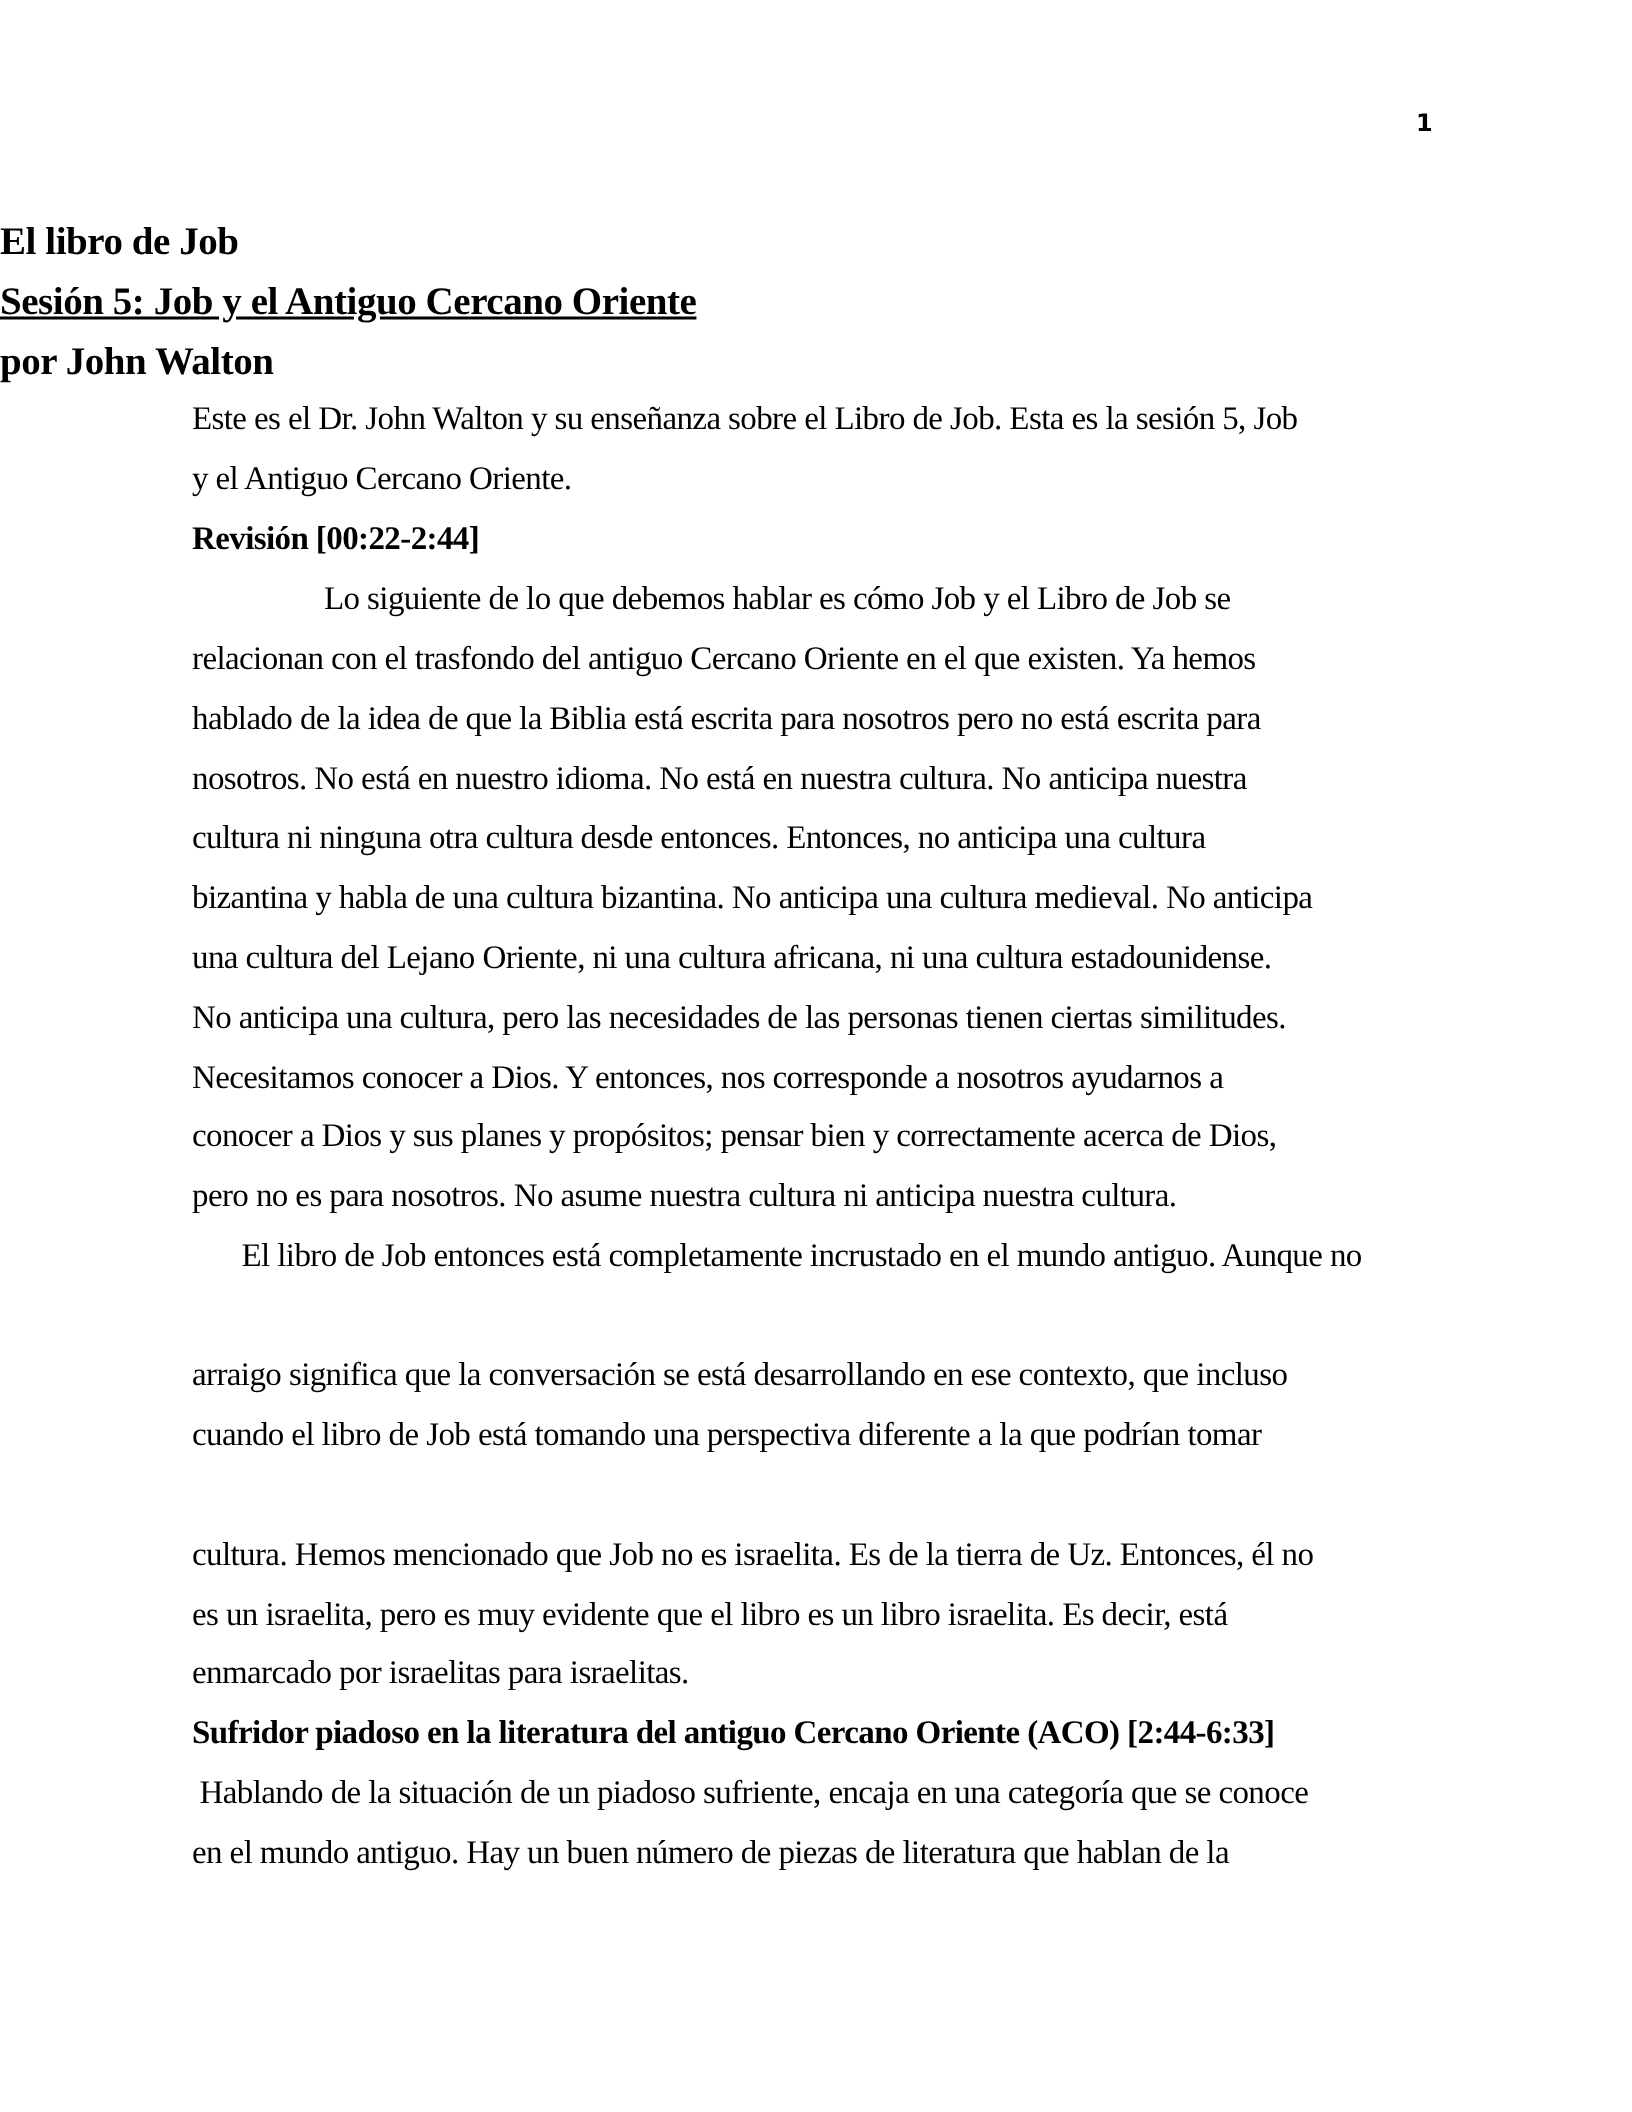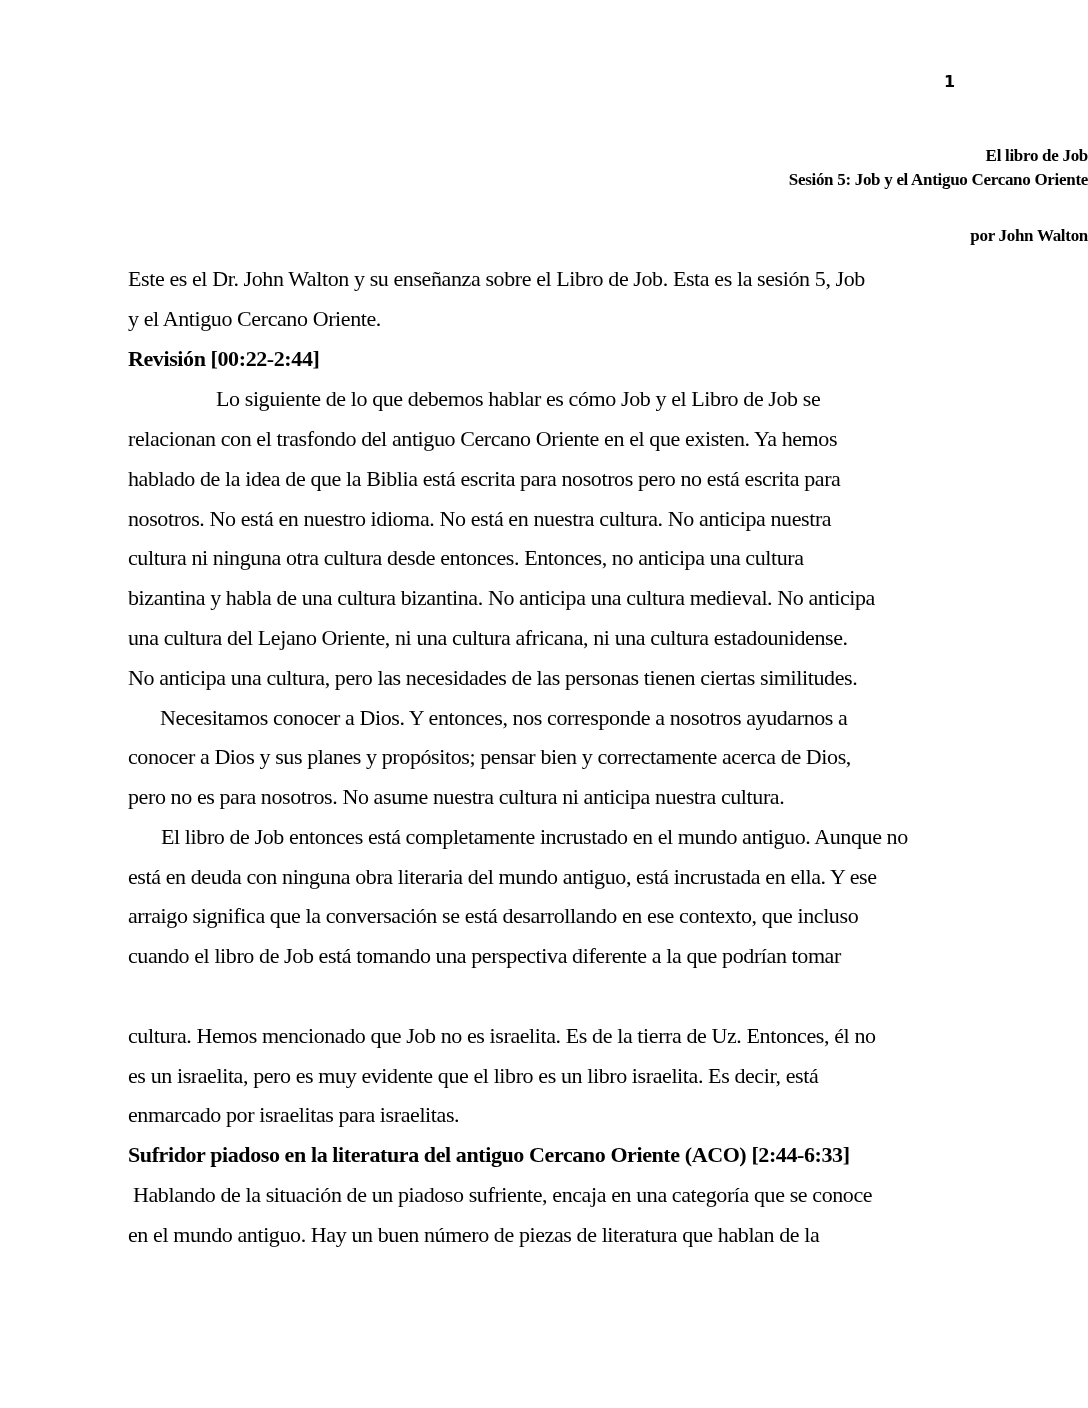--- a/index.html
+++ b/index.html
@@ -27,23 +27,23 @@
       top: 72px;
       left: 944px;
       font-size: 16px;
       font-weight: bold;
       font-family: "DejaVu Sans", sans-serif;
     }
     .title-block {
       position: absolute;
       left: 0;
       width: 1088px;
-      text-align: right;
+      text-align: left;
       font-weight: bold;
-      font-size: 17px;
+      font-size: 26px;
       letter-spacing: -0.3px;
     }
     .line {
       position: absolute;
       left: 128px;
       font-size: 22px;
       white-space: nowrap;
       letter-spacing: -0.4px;
     }
     .bold { font-weight: bold; }
@@ -51,41 +51,40 @@
     .lead-space { left: 133px; }
   </style>
 </head>
 <body>
 
 <div class="page">
 
   <div class="page-number">1</div>
 
   <div class="title-block" style="top:146px;">El libro de Job</div>
-  <div class="title-block" style="top:170px;">Sesión 5: Job y el Antiguo Cercano Oriente</div>
+  <div class="title-block" style="top:186px;text-decoration:underline;">Sesión 5: Job y el Antiguo Cercano Oriente</div>
   <div class="title-block" style="top:226px;">por John Walton</div>
 
   <div class="line" style="top:266px;">Este es el Dr. John Walton y su enseñanza sobre el Libro de Job. Esta es la sesión 5, Job</div>
   <div class="line" style="top:306px;font-family:Liberation Serif, serif;">y el Antiguo Cercano Oriente.</div>
 
   <div class="line bold" style="top:346px;">Revisión [00:22-2:44]</div>
 
   <div class="line indent" style="top:386px;">Lo siguiente de lo que debemos hablar es cómo Job y el Libro de Job se</div>
   <div class="line" style="top:426px;">relacionan con el trasfondo del antiguo Cercano Oriente en el que existen. Ya hemos</div>
   <div class="line" style="top:466px;">hablado de la idea de que la Biblia está escrita para nosotros pero no está escrita para</div>
   <div class="line" style="top:506px;">nosotros. No está en nuestro idioma. No está en nuestra cultura. No anticipa nuestra</div>
   <div class="line" style="top:545px;">cultura ni ninguna otra cultura desde entonces. Entonces, no anticipa una cultura</div>
   <div class="line" style="top:585px;">bizantina y habla de una cultura bizantina. No anticipa una cultura medieval. No anticipa</div>
   <div class="line" style="top:625px;">una cultura del Lejano Oriente, ni una cultura africana, ni una cultura estadounidense.</div>
   <div class="line" style="top:665px;">No anticipa una cultura, pero las necesidades de las personas tienen ciertas similitudes.</div>
-  <div class="line" style="top:705px;margin-left:32px;">Necesitamos conocer a Dios. Y entonces, nos corresponde a nosotros ayudarnos a</div>
+  <div class="line" style="top:705px;">Necesitamos conocer a Dios. Y entonces, nos corresponde a nosotros ayudarnos a</div>
   <div class="line" style="top:744px;">conocer a Dios y sus planes y propósitos; pensar bien y correctamente acerca de Dios,</div>
   <div class="line" style="top:784px;">pero no es para nosotros. No asume nuestra cultura ni anticipa nuestra cultura.</div>
   <div class="line" style="top:824px;margin-left:33px;">El libro de Job entonces está completamente incrustado en el mundo antiguo. Aunque no</div>
-  <div class="line" style="top:864px;">está en deuda con ninguna obra literaria del mundo antiguo, está incrustada en ella. Y ese</div>
   <div class="line" style="top:903px;text-align:right;">arraigo significa que la conversación se está desarrollando en ese contexto, que incluso</div>
   <div class="line" style="top:943px;">cuando el libro de Job está tomando una perspectiva diferente a la que podrían tomar</div>
   <div class="line" style="top:1023px;">cultura. Hemos mencionado que Job no es israelita. Es de la tierra de Uz. Entonces, él no</div>
   <div class="line" style="top:1063px;">es un israelita, pero es muy evidente que el libro es un libro israelita. Es decir, está</div>
   <div class="line" style="top:1102px;">enmarcado por israelitas para israelitas.</div>
 
   <div class="line bold" style="top:1142px;">Sufridor piadoso en la literatura del antiguo Cercano Oriente (ACO) [2:44-6:33]</div>
 
   <div class="line lead-space" style="top:1182px;">Hablando de la situación de un piadoso sufriente, encaja en una categoría que se conoce</div>
   <div class="line" style="top:1222px;">en el mundo antiguo. Hay un buen número de piezas de literatura que hablan de la</div>

